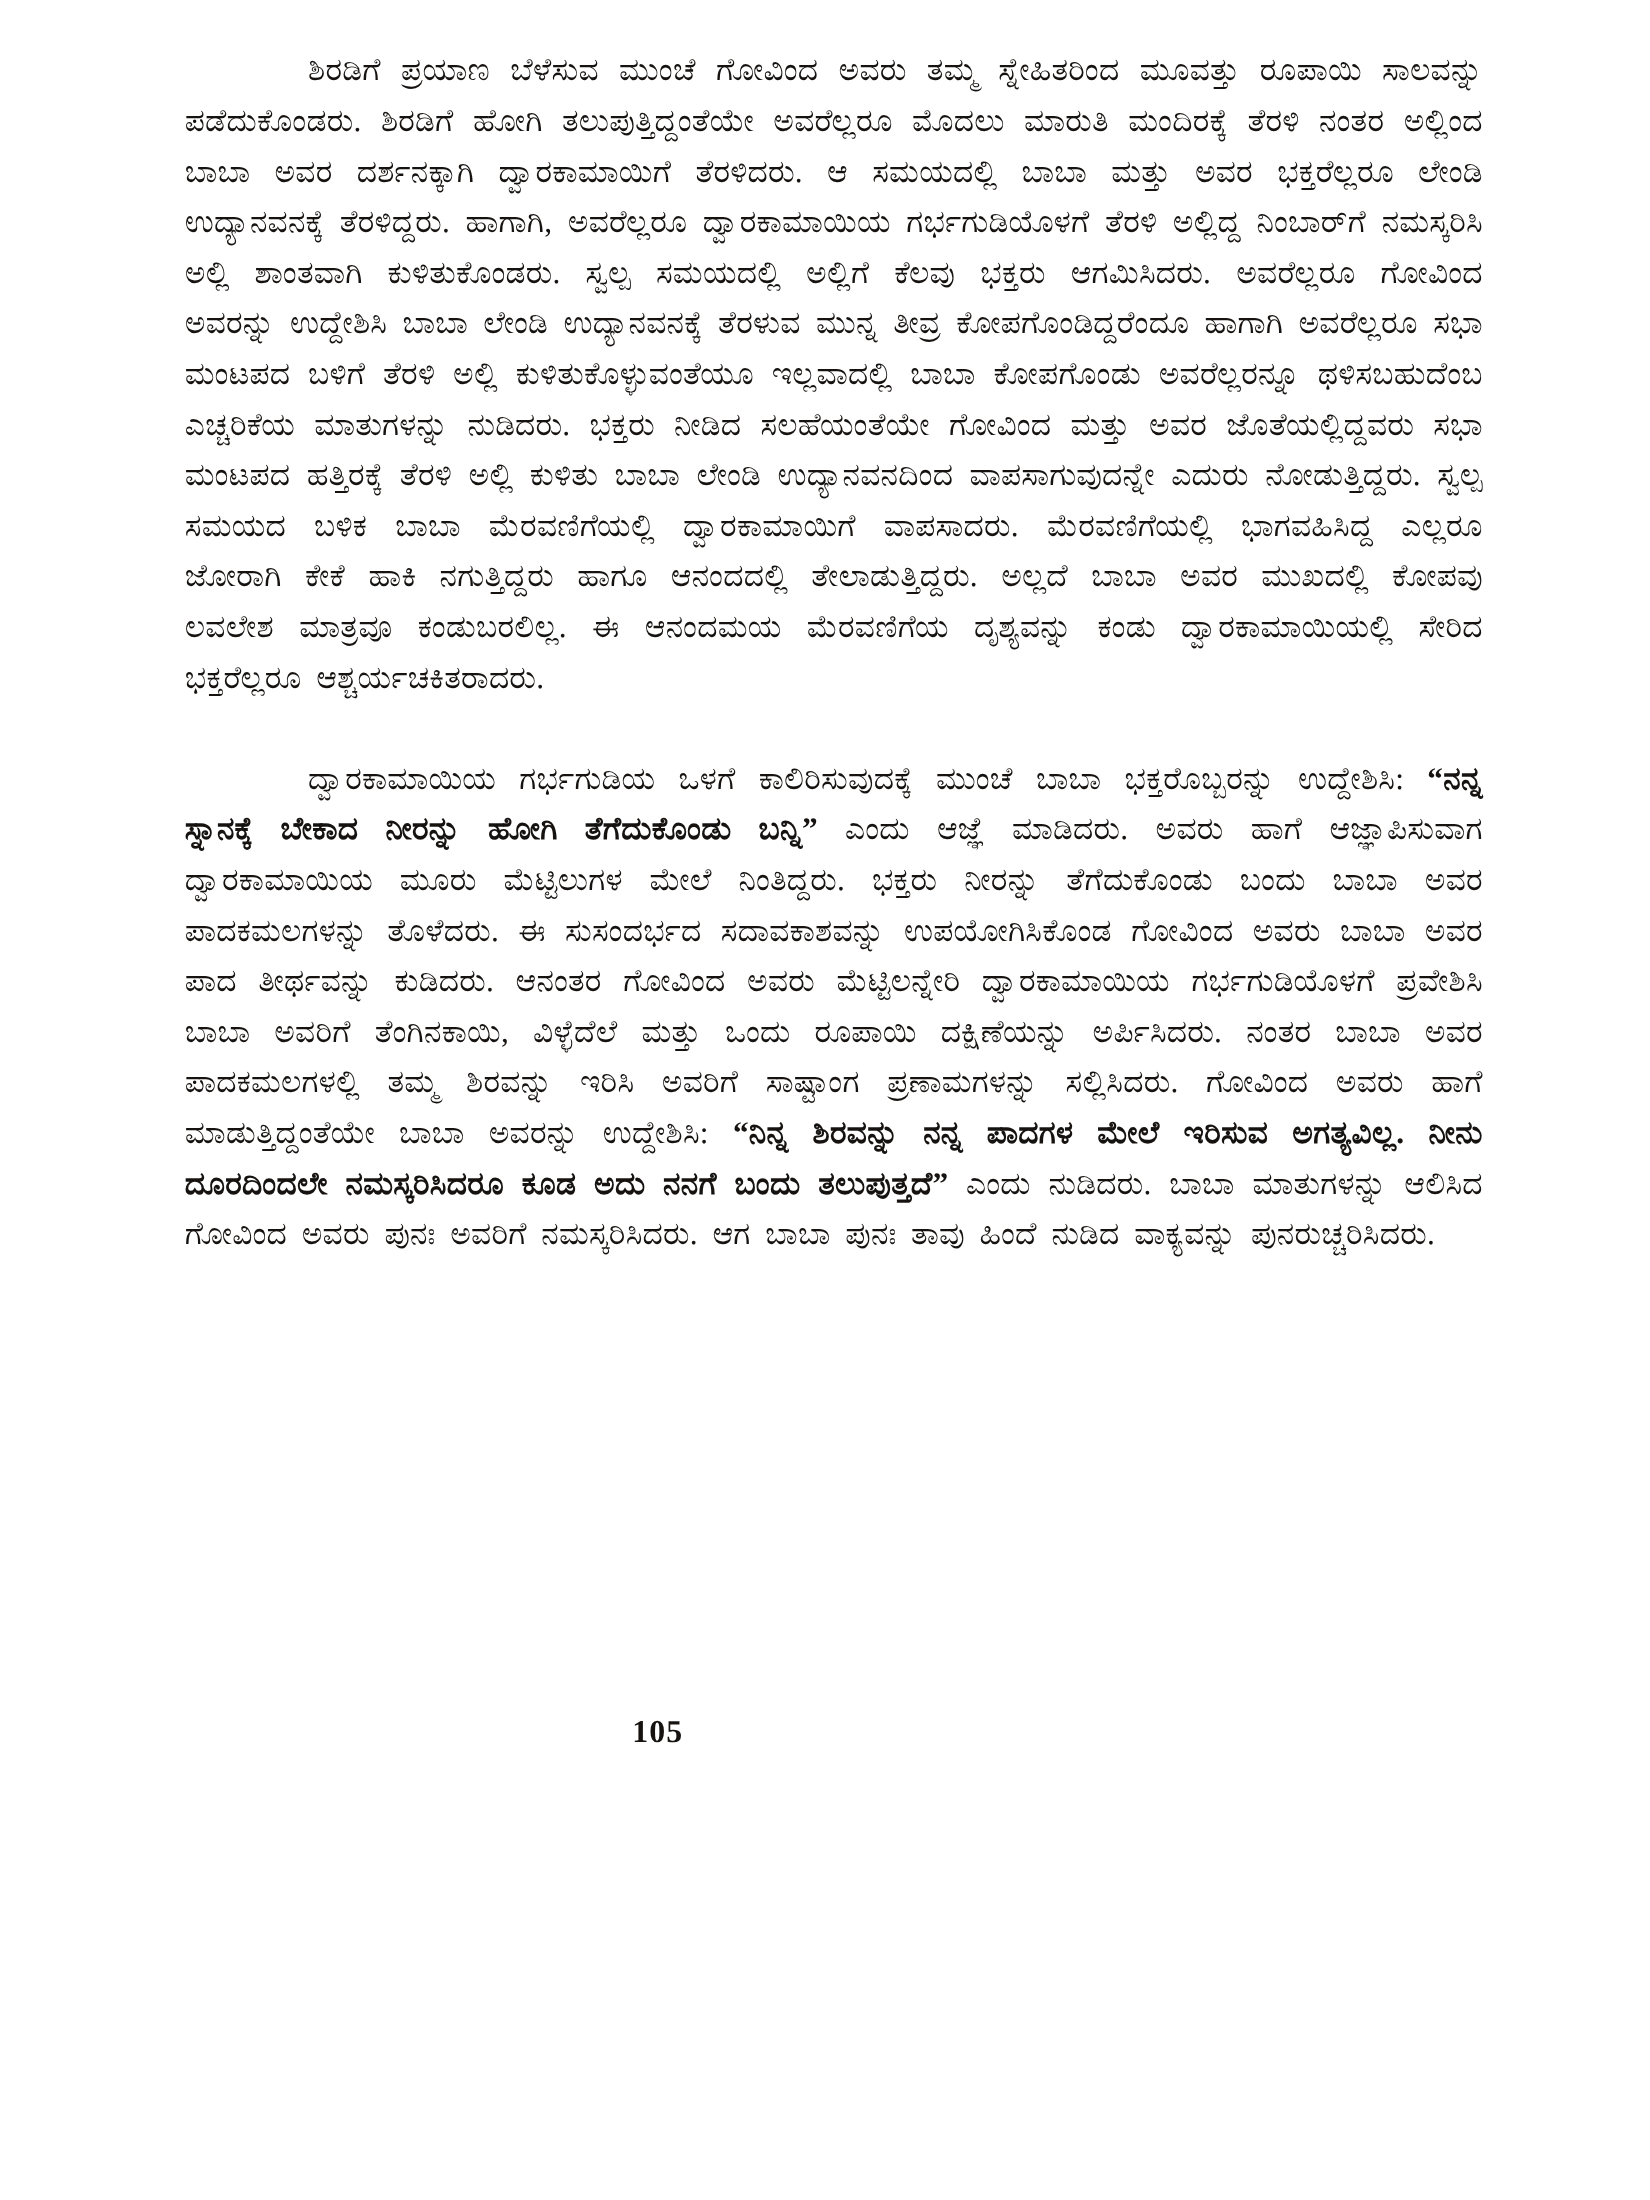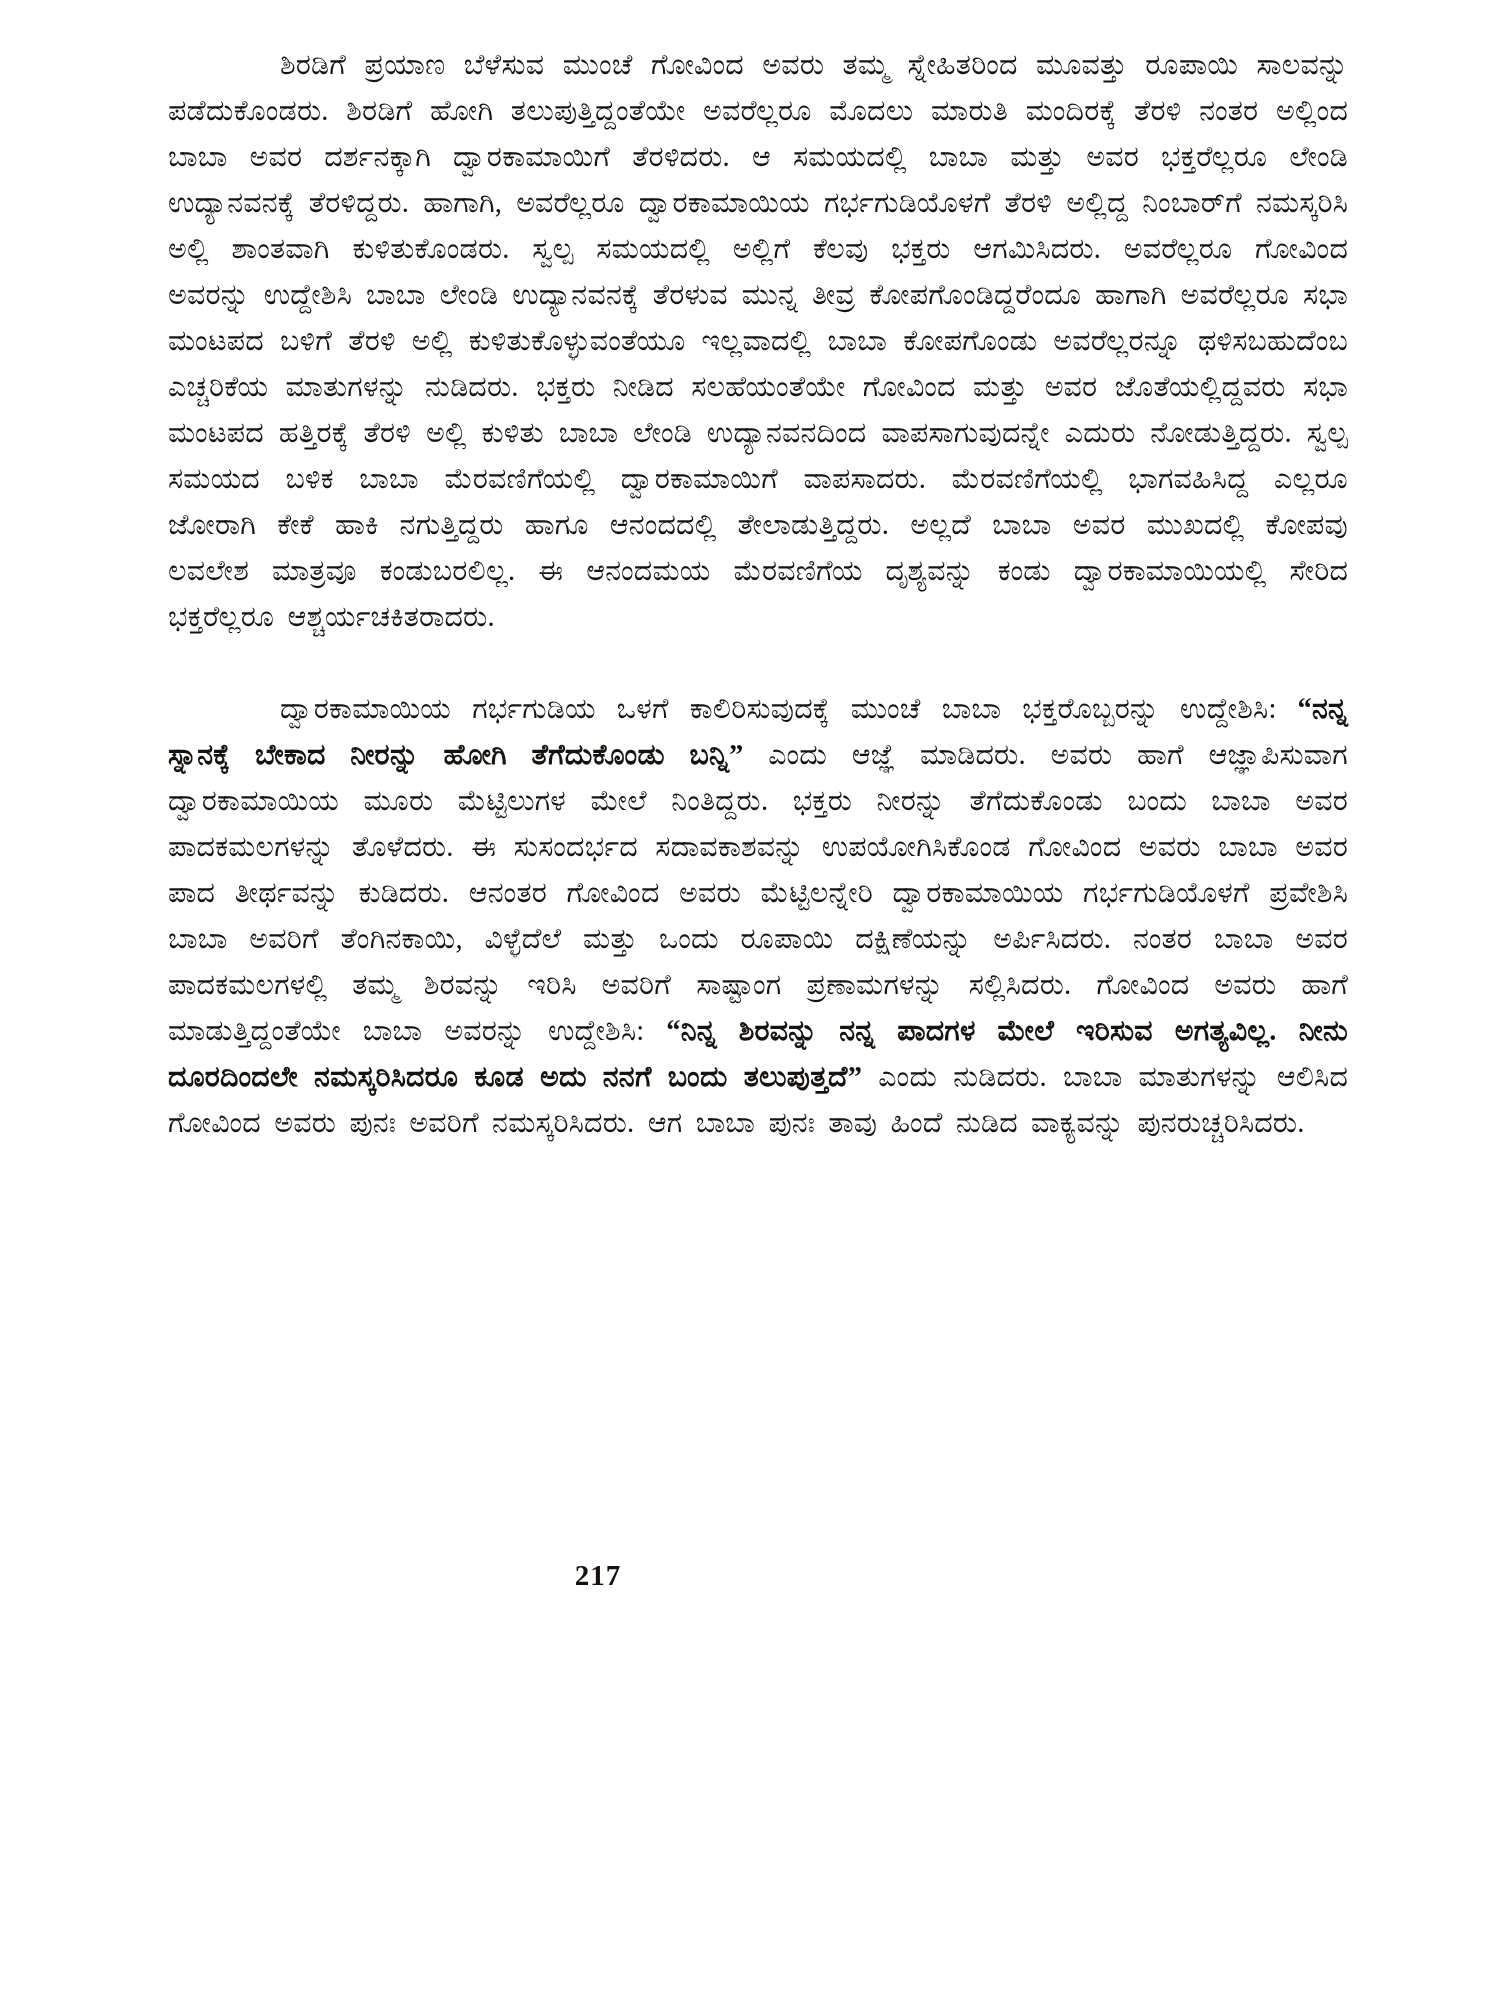--- a/index.html
+++ b/index.html
@@ -55,14 +55,14 @@
   }
 </style>
 </head>
 <body>
 
 <div class="page">
   <div class="doc-body">
       <p class="para indent"><span>ಶಿರಡಿಗೆ ಪ್ರಯಾಣ ಬೆಳೆಸುವ ಮುಂಚೆ ಗೋವಿಂದ ಅವರು ತಮ್ಮ ಸ್ನೇಹಿತರಿಂದ ಮೂವತ್ತು ರೂಪಾಯಿ ಸಾಲವನ್ನು ಪಡೆದುಕೊಂಡರು. ಶಿರಡಿಗೆ ಹೋಗಿ ತಲುಪುತ್ತಿದ್ದಂತೆಯೇ ಅವರೆಲ್ಲರೂ ಮೊದಲು ಮಾರುತಿ ಮಂದಿರಕ್ಕೆ ತೆರಳಿ ನಂತರ ಅಲ್ಲಿಂದ ಬಾಬಾ ಅವರ ದರ್ಶನಕ್ಕಾಗಿ ದ್ವಾರಕಾಮಾಯಿಗೆ ತೆರಳಿದರು. ಆ ಸಮಯದಲ್ಲಿ ಬಾಬಾ ಮತ್ತು ಅವರ ಭಕ್ತರೆಲ್ಲರೂ ಲೇಂಡಿ ಉದ್ಯಾನವನಕ್ಕೆ ತೆರಳಿದ್ದರು. ಹಾಗಾಗಿ, ಅವರೆಲ್ಲರೂ ದ್ವಾರಕಾಮಾಯಿಯ ಗರ್ಭಗುಡಿಯೊಳಗೆ ತೆರಳಿ ಅಲ್ಲಿದ್ದ ನಿಂಬಾರ್‌ಗೆ ನಮಸ್ಕರಿಸಿ ಅಲ್ಲಿ ಶಾಂತವಾಗಿ ಕುಳಿತುಕೊಂಡರು. ಸ್ವಲ್ಪ ಸಮಯದಲ್ಲಿ ಅಲ್ಲಿಗೆ ಕೆಲವು ಭಕ್ತರು ಆಗಮಿಸಿದರು. ಅವರೆಲ್ಲರೂ ಗೋವಿಂದ ಅವರನ್ನು ಉದ್ದೇಶಿಸಿ ಬಾಬಾ ಲೇಂಡಿ ಉದ್ಯಾನವನಕ್ಕೆ ತೆರಳುವ ಮುನ್ನ ತೀವ್ರ ಕೋಪಗೊಂಡಿದ್ದರೆಂದೂ ಹಾಗಾಗಿ ಅವರೆಲ್ಲರೂ ಸಭಾ ಮಂಟಪದ ಬಳಿಗೆ ತೆರಳಿ ಅಲ್ಲಿ ಕುಳಿತುಕೊಳ್ಳುವಂತೆಯೂ ಇಲ್ಲವಾದಲ್ಲಿ ಬಾಬಾ ಕೋಪಗೊಂಡು ಅವರೆಲ್ಲರನ್ನೂ ಥಳಿಸಬಹುದೆಂಬ ಎಚ್ಚರಿಕೆಯ ಮಾತುಗಳನ್ನು ನುಡಿದರು. ಭಕ್ತರು ನೀಡಿದ ಸಲಹೆಯಂತೆಯೇ ಗೋವಿಂದ ಮತ್ತು ಅವರ ಜೊತೆಯಲ್ಲಿದ್ದವರು ಸಭಾ ಮಂಟಪದ ಹತ್ತಿರಕ್ಕೆ ತೆರಳಿ ಅಲ್ಲಿ ಕುಳಿತು ಬಾಬಾ ಲೇಂಡಿ ಉದ್ಯಾನವನದಿಂದ ವಾಪಸಾಗುವುದನ್ನೇ ಎದುರು ನೋಡುತ್ತಿದ್ದರು. ಸ್ವಲ್ಪ ಸಮಯದ ಬಳಿಕ ಬಾಬಾ ಮೆರವಣಿಗೆಯಲ್ಲಿ ದ್ವಾರಕಾಮಾಯಿಗೆ ವಾಪಸಾದರು. ಮೆರವಣಿಗೆಯಲ್ಲಿ ಭಾಗವಹಿಸಿದ್ದ ಎಲ್ಲರೂ ಜೋರಾಗಿ ಕೇಕೆ ಹಾಕಿ ನಗುತ್ತಿದ್ದರು ಹಾಗೂ ಆನಂದದಲ್ಲಿ ತೇಲಾಡುತ್ತಿದ್ದರು. ಅಲ್ಲದೆ ಬಾಬಾ ಅವರ ಮುಖದಲ್ಲಿ ಕೋಪವು ಲವಲೇಶ ಮಾತ್ರವೂ ಕಂಡುಬರಲಿಲ್ಲ. ಈ ಆನಂದಮಯ ಮೆರವಣಿಗೆಯ ದೃಶ್ಯವನ್ನು ಕಂಡು ದ್ವಾರಕಾಮಾಯಿಯಲ್ಲಿ ಸೇರಿದ ಭಕ್ತರೆಲ್ಲರೂ ಆಶ್ಚರ್ಯಚಕಿತರಾದರು.</span></p>
       <p class="para indent"><span>ದ್ವಾರಕಾಮಾಯಿಯ ಗರ್ಭಗುಡಿಯ ಒಳಗೆ ಕಾಲಿರಿಸುವುದಕ್ಕೆ ಮುಂಚೆ ಬಾಬಾ ಭಕ್ತರೊಬ್ಬರನ್ನು ಉದ್ದೇಶಿಸಿ: </span><span class="bold">“ನನ್ನ ಸ್ನಾನಕ್ಕೆ ಬೇಕಾದ ನೀರನ್ನು ಹೋಗಿ ತೆಗೆದುಕೊಂಡು ಬನ್ನಿ”</span><span> ಎಂದು ಆಜ್ಞೆ ಮಾಡಿದರು. ಅವರು ಹಾಗೆ ಆಜ್ಞಾಪಿಸುವಾಗ ದ್ವಾರಕಾಮಾಯಿಯ ಮೂರು ಮೆಟ್ಟಿಲುಗಳ ಮೇಲೆ ನಿಂತಿದ್ದರು. ಭಕ್ತರು ನೀರನ್ನು ತೆಗೆದುಕೊಂಡು ಬಂದು ಬಾಬಾ ಅವರ ಪಾದಕಮಲಗಳನ್ನು ತೊಳೆದರು. ಈ ಸುಸಂದರ್ಭದ ಸದಾವಕಾಶವನ್ನು ಉಪಯೋಗಿಸಿಕೊಂಡ ಗೋವಿಂದ ಅವರು ಬಾಬಾ ಅವರ ಪಾದ ತೀರ್ಥವನ್ನು ಕುಡಿದರು. ಆನಂತರ ಗೋವಿಂದ ಅವರು ಮೆಟ್ಟಿಲನ್ನೇರಿ ದ್ವಾರಕಾಮಾಯಿಯ ಗರ್ಭಗುಡಿಯೊಳಗೆ ಪ್ರವೇಶಿಸಿ ಬಾಬಾ ಅವರಿಗೆ ತೆಂಗಿನಕಾಯಿ, ವಿಳ್ಳೆದೆಲೆ ಮತ್ತು ಒಂದು ರೂಪಾಯಿ ದಕ್ಷಿಣೆಯನ್ನು ಅರ್ಪಿಸಿದರು. ನಂತರ ಬಾಬಾ ಅವರ ಪಾದಕಮಲಗಳಲ್ಲಿ ತಮ್ಮ ಶಿರವನ್ನು ಇರಿಸಿ ಅವರಿಗೆ ಸಾಷ್ಟಾಂಗ ಪ್ರಣಾಮಗಳನ್ನು ಸಲ್ಲಿಸಿದರು. ಗೋವಿಂದ ಅವರು ಹಾಗೆ ಮಾಡುತ್ತಿದ್ದಂತೆಯೇ ಬಾಬಾ ಅವರನ್ನು ಉದ್ದೇಶಿಸಿ: </span><span class="bold">“ನಿನ್ನ ಶಿರವನ್ನು ನನ್ನ ಪಾದಗಳ ಮೇಲೆ ಇರಿಸುವ ಅಗತ್ಯವಿಲ್ಲ. ನೀನು ದೂರದಿಂದಲೇ ನಮಸ್ಕರಿಸಿದರೂ ಕೂಡ ಅದು ನನಗೆ ಬಂದು ತಲುಪುತ್ತದೆ”</span><span> ಎಂದು ನುಡಿದರು. ಬಾಬಾ ಮಾತುಗಳನ್ನು ಆಲಿಸಿದ ಗೋವಿಂದ ಅವರು ಪುನಃ ಅವರಿಗೆ ನಮಸ್ಕರಿಸಿದರು. ಆಗ ಬಾಬಾ ಪುನಃ ತಾವು ಹಿಂದೆ ನುಡಿದ ವಾಕ್ಯವನ್ನು ಪುನರುಚ್ಚರಿಸಿದರು.</span></p>
     </div>
-  <div class="page-number">217</div>
+  <div class="page-number">105</div>
 </div>
 
 </body></html>

